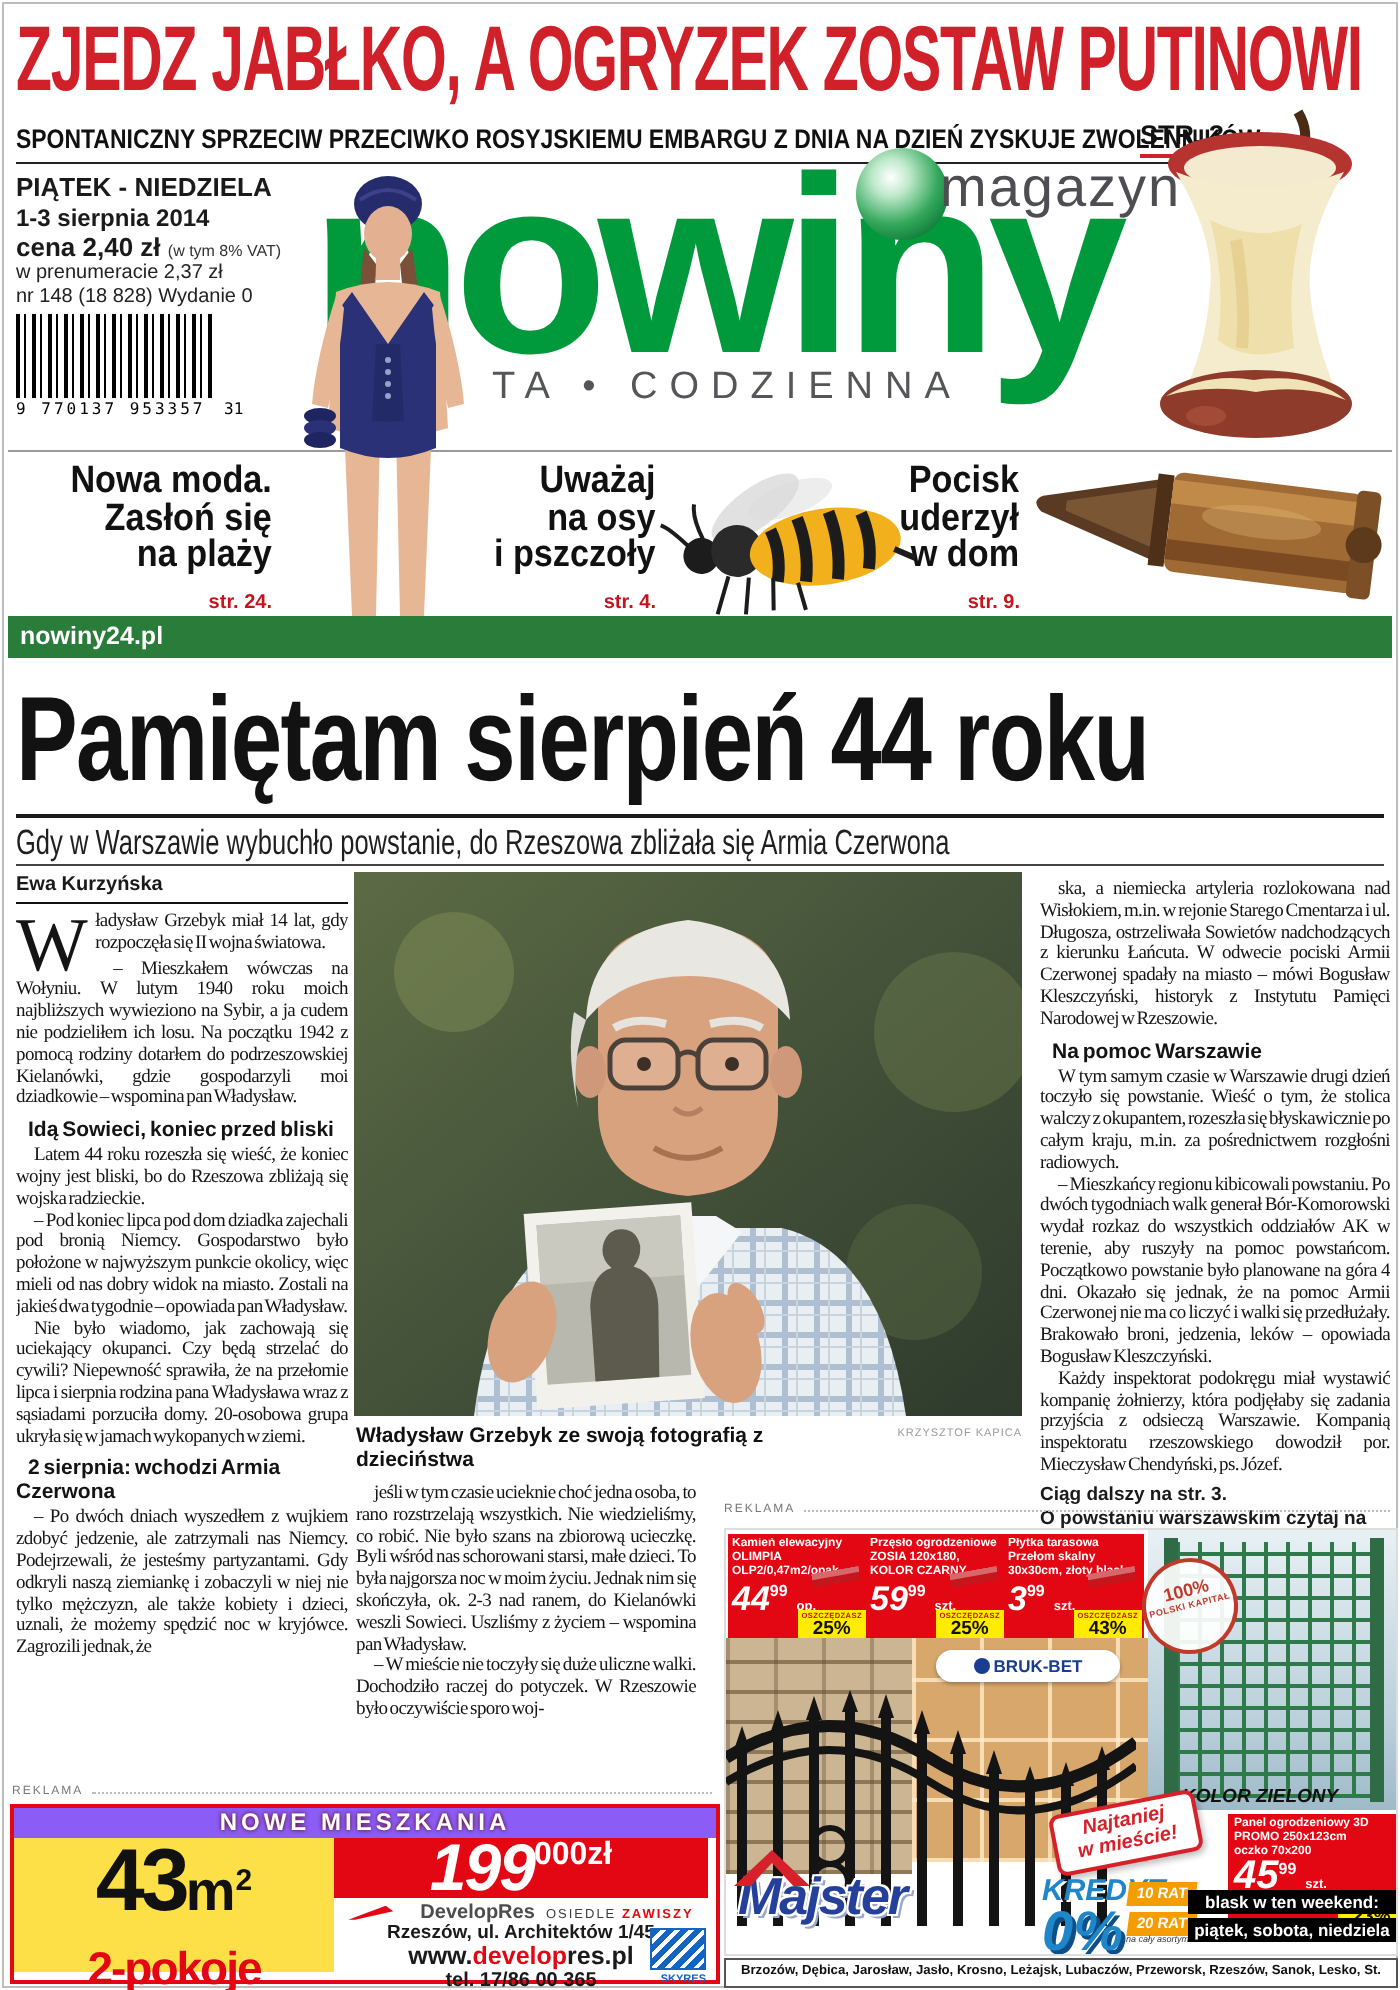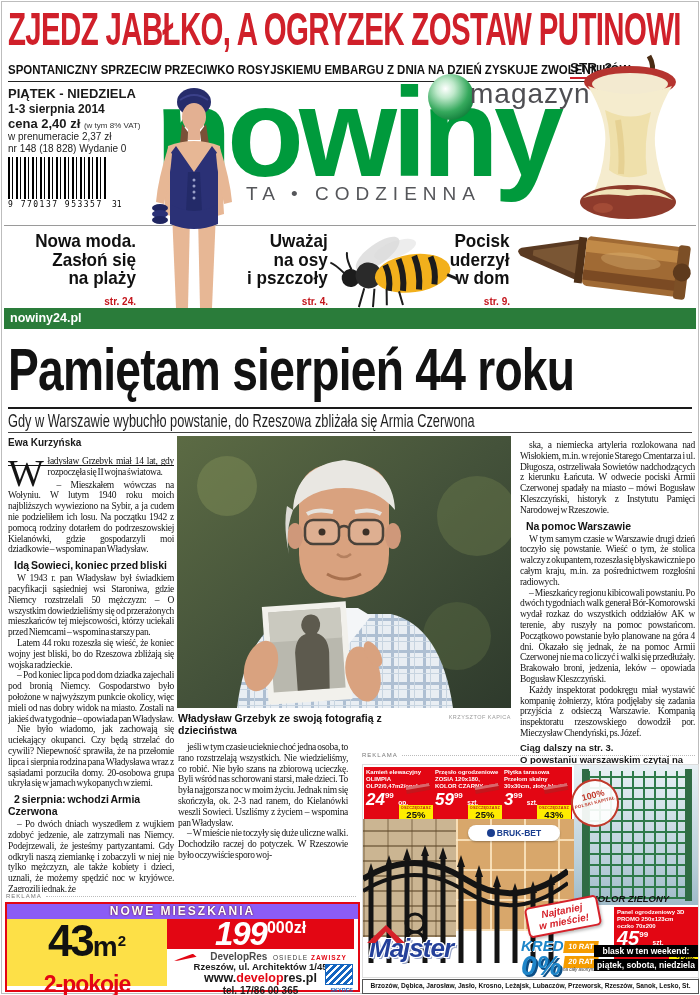--- a/index.html
+++ b/index.html
@@ -39,21 +39,21 @@
   .t2{left:228px;top:232px;width:100px;}
   .t3{left:438px;top:232px;width:72px;}
   
   .gbar{left:4px;top:308px;width:692px;height:21px;background:#2a7c3a;z-index:6;}
   .gbar span{display:inline-block;padding-left:6px;font-size:12.5px;font-weight:bold;color:#fff;line-height:21px;}
   
   .headline{left:8px;top:338px;font-size:60px;font-weight:800;letter-spacing:-1px;line-height:64px;color:#121212;}
   .rule-a{left:8px;top:407px;width:684px;height:2px;background:#1a1a1a;}
   .subhead{left:8px;top:411px;font-size:17.5px;color:#1f1f1f;}
   .rule-b{left:8px;top:432px;width:684px;height:1px;background:#444;}
-  .byline{left:8px;top:437px;width:166px;font-size:10px;font-weight:800;border-bottom:1px solid #111;padding-bottom:17px;}
+  .byline{left:8px;top:437px;width:166px;font-size:10px;font-weight:800;border-bottom:1px solid #111;padding-bottom:3px;}
   .coltxt{font-family:"Liberation Serif",serif;font-size:9.5px;line-height:10.8px;letter-spacing:-.3px;word-spacing:-1px;
           text-align:justify;overflow:hidden;color:#141414;}
   .col1{left:8px;top:456px;width:166px;height:436px;}
   .col2{left:178px;top:742px;width:170px;height:152px;}
   .col3{left:520px;top:440px;width:175px;height:300px;}
   .col3b{left:520px;top:742px;width:175px;}
   .blk-p{text-indent:9px;margin:0;}
   .blk-lead{margin:0 0 2px 0;}
   .blk-h{font-family:"Liberation Sans",sans-serif;font-size:10.5px;font-weight:800;letter-spacing:0;
          text-align:left;text-indent:6px;margin:4px 0 2px 0;line-height:12px;}
@@ -270,21 +270,20 @@
   <div class="abs headline"><span class="sx" style="transform:scaleX(.77);">Pamiętam sierpień 44 roku</span></div>
   <div class="abs rule-a"></div>
   <div class="abs subhead"><span class="sx" style="transform:scaleX(.73);">Gdy w Warszawie wybuchło powstanie, do Rzeszowa zbliżała się Armia Czerwona</span></div>
   <div class="abs rule-b"></div>
   <div class="abs byline">Ewa Kurzyńska</div>
 
   <div class="abs coltxt col1">
       <div class="blk blk-lead"><span class="dropcap">W</span>ładysław Grzebyk miał 14 lat, gdy rozpoczęła się II wojna światowa.</div>
       <div class="blk blk-p">– Mieszkałem wówczas na Wołyniu. W lutym 1940 roku moich najbliższych wywieziono na Sybir, a ja cudem nie podzieliłem ich losu. Na początku 1942 z pomocą rodziny dotarłem do podrzeszowskiej Kielanówki, gdzie gospodarzyli moi dziadkowie – wspomina pan Władysław.</div>
       <div class="blk blk-h">Idą Sowieci, koniec przed bliski</div>
-      <div class="blk blk-p">W 1943 r. pan Władysław był świadkiem pacyfikacji sąsiedniej wsi Staroniwa, gdzie Niemcy rozstrzelali 50 mężczyzn: – O wszystkim dowiedzieliśmy się od przerażonych mieszkańców tej miejscowości, którzy uciekali przed Niemcami – wspomina starszy pan.</div>
       <div class="blk blk-p">Latem 44 roku rozeszła się wieść, że koniec wojny jest bliski, bo do Rzeszowa zbliżają się wojska radzieckie.</div>
       <div class="blk blk-p">– Pod koniec lipca pod dom dziadka zajechali pod bronią Niemcy. Gospodarstwo było położone w najwyższym punkcie okolicy, więc mieli od nas dobry widok na miasto. Zostali na jakieś dwa tygodnie – opowiada pan Władysław.</div>
       <div class="blk blk-p">Nie było wiadomo, jak zachowają się uciekający okupanci. Czy będą strzelać do cywili? Niepewność sprawiła, że na przełomie lipca i sierpnia rodzina pana Władysława wraz z sąsiadami porzuciła domy. 20-osobowa grupa ukryła się w jamach wykopanych w ziemi.</div>
       <div class="blk blk-h">2 sierpnia: wchodzi Armia Czerwona</div>
       <div class="blk blk-p">– Po dwóch dniach wyszedłem z wujkiem zdobyć jedzenie, ale zatrzymali nas Niemcy. Podejrzewali, że jesteśmy partyzantami. Gdy odkryli naszą ziemiankę i zobaczyli w niej nie tylko mężczyzn, ale także kobiety i dzieci, uznali, że możemy spędzić noc w kryjówce. Zagrozili jednak, że</div>
     </div>
 
   <div class="abs photo">
     <svg width="334" height="272" viewBox="0 0 334 272">
       <defs>
@@ -375,21 +374,21 @@
       <div class="skyres"></div>
       <div class="skyres-t">SKYRES</div>
     </div>
   </div>
 
   <div class="abs mad">
     <div class="prod" style="left:1px;">
       <div class="nm prez">Kamień elewacyjny
 OLIMPIA
 OLP2/0,47m2/opak.</div>
-      <div class="pprice"><span class="pnum">24</span><span class="pcents">99</span> <span class="punit">op.</span></div>
+      <div class="pprice"><span class="pnum">44</span><span class="pcents">99</span> <span class="punit">op.</span></div>
       <div class="slash"></div>
       <div class="badge">
           <span class="oz">OSZCZĘDZASZ</span>
           <span class="pc">25%</span>
         </div>
     </div>
     <div class="prod" style="left:70px;">
       <div class="nm prez">Przęsło ogrodzeniowe
 ZOSIA 120x180,
 KOLOR CZARNY</div>

